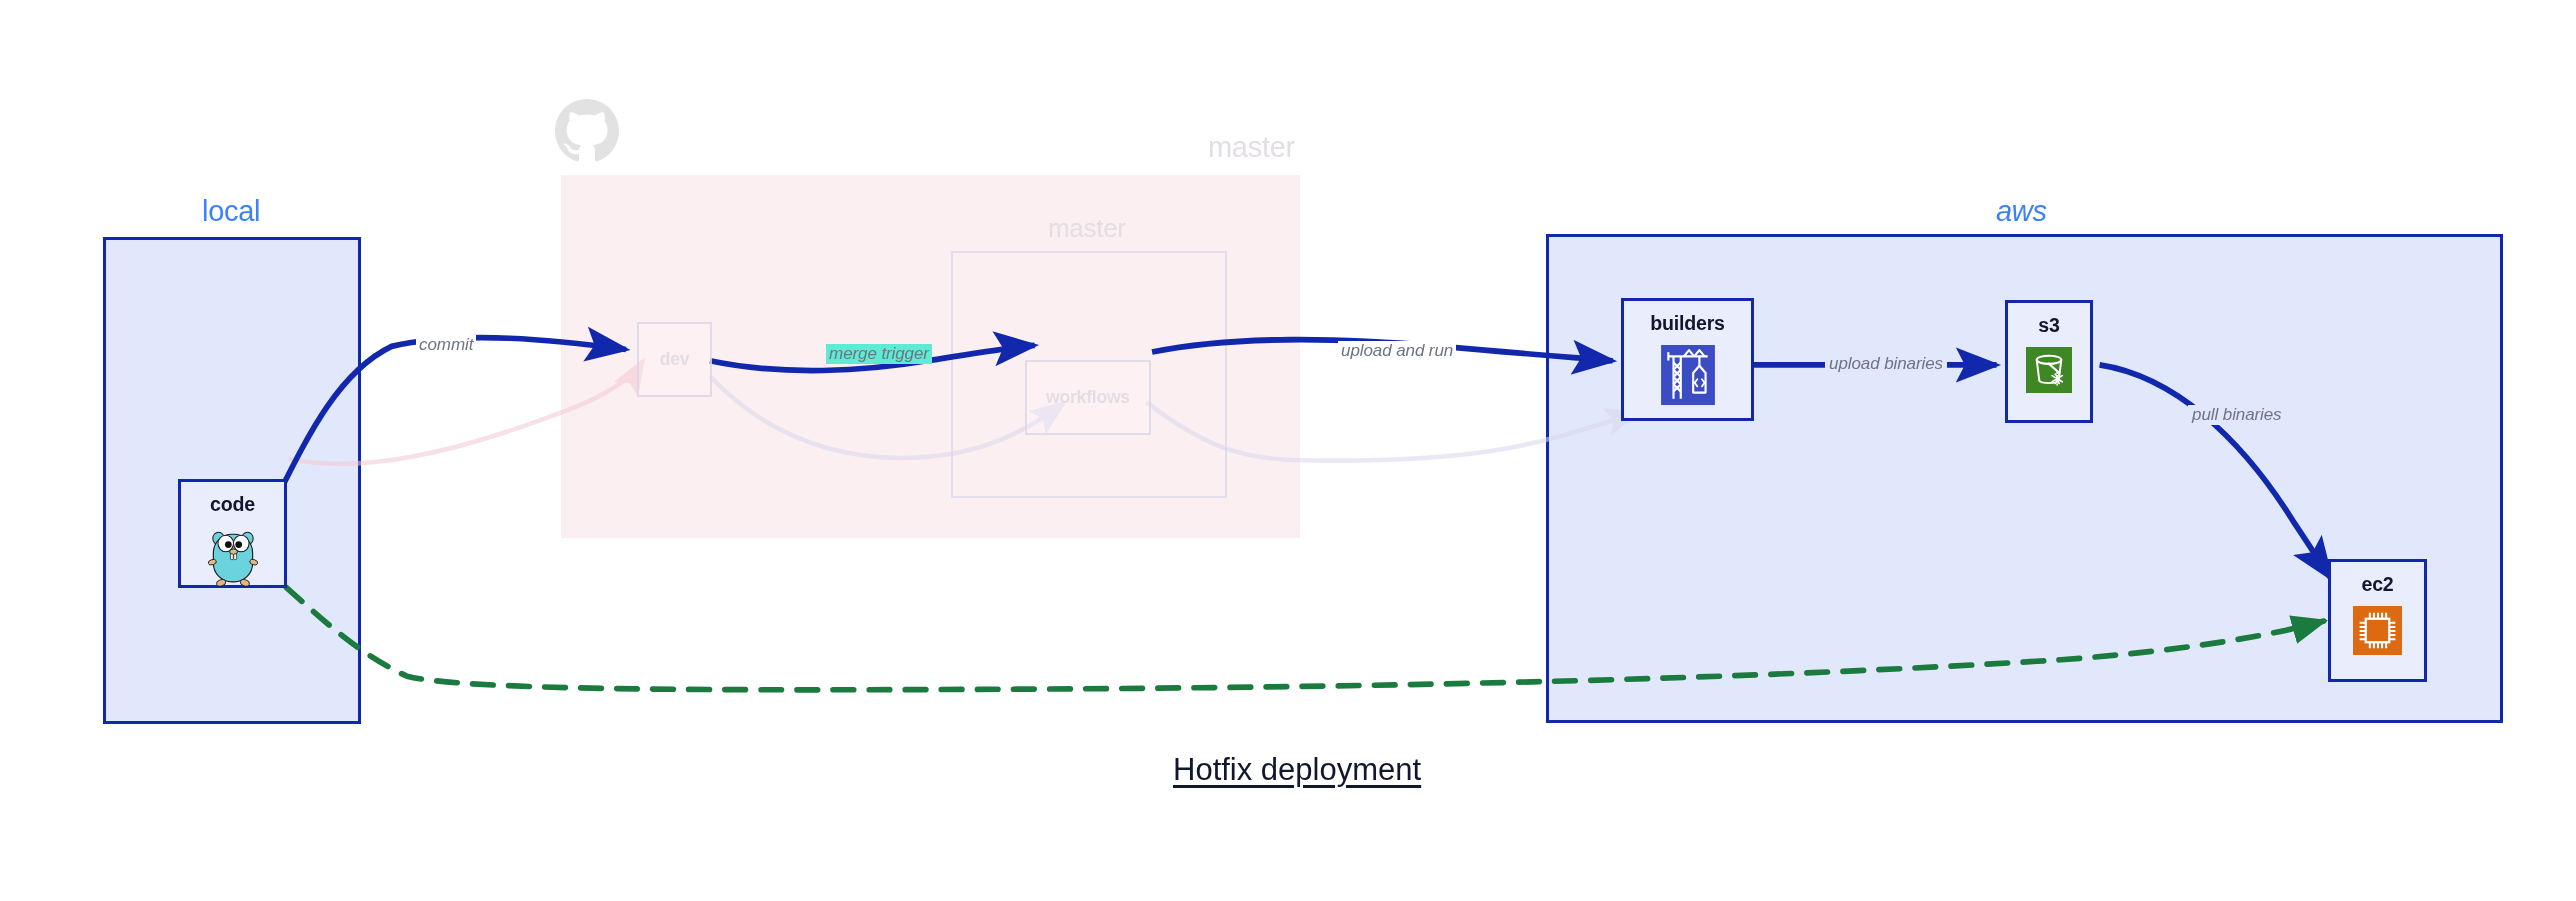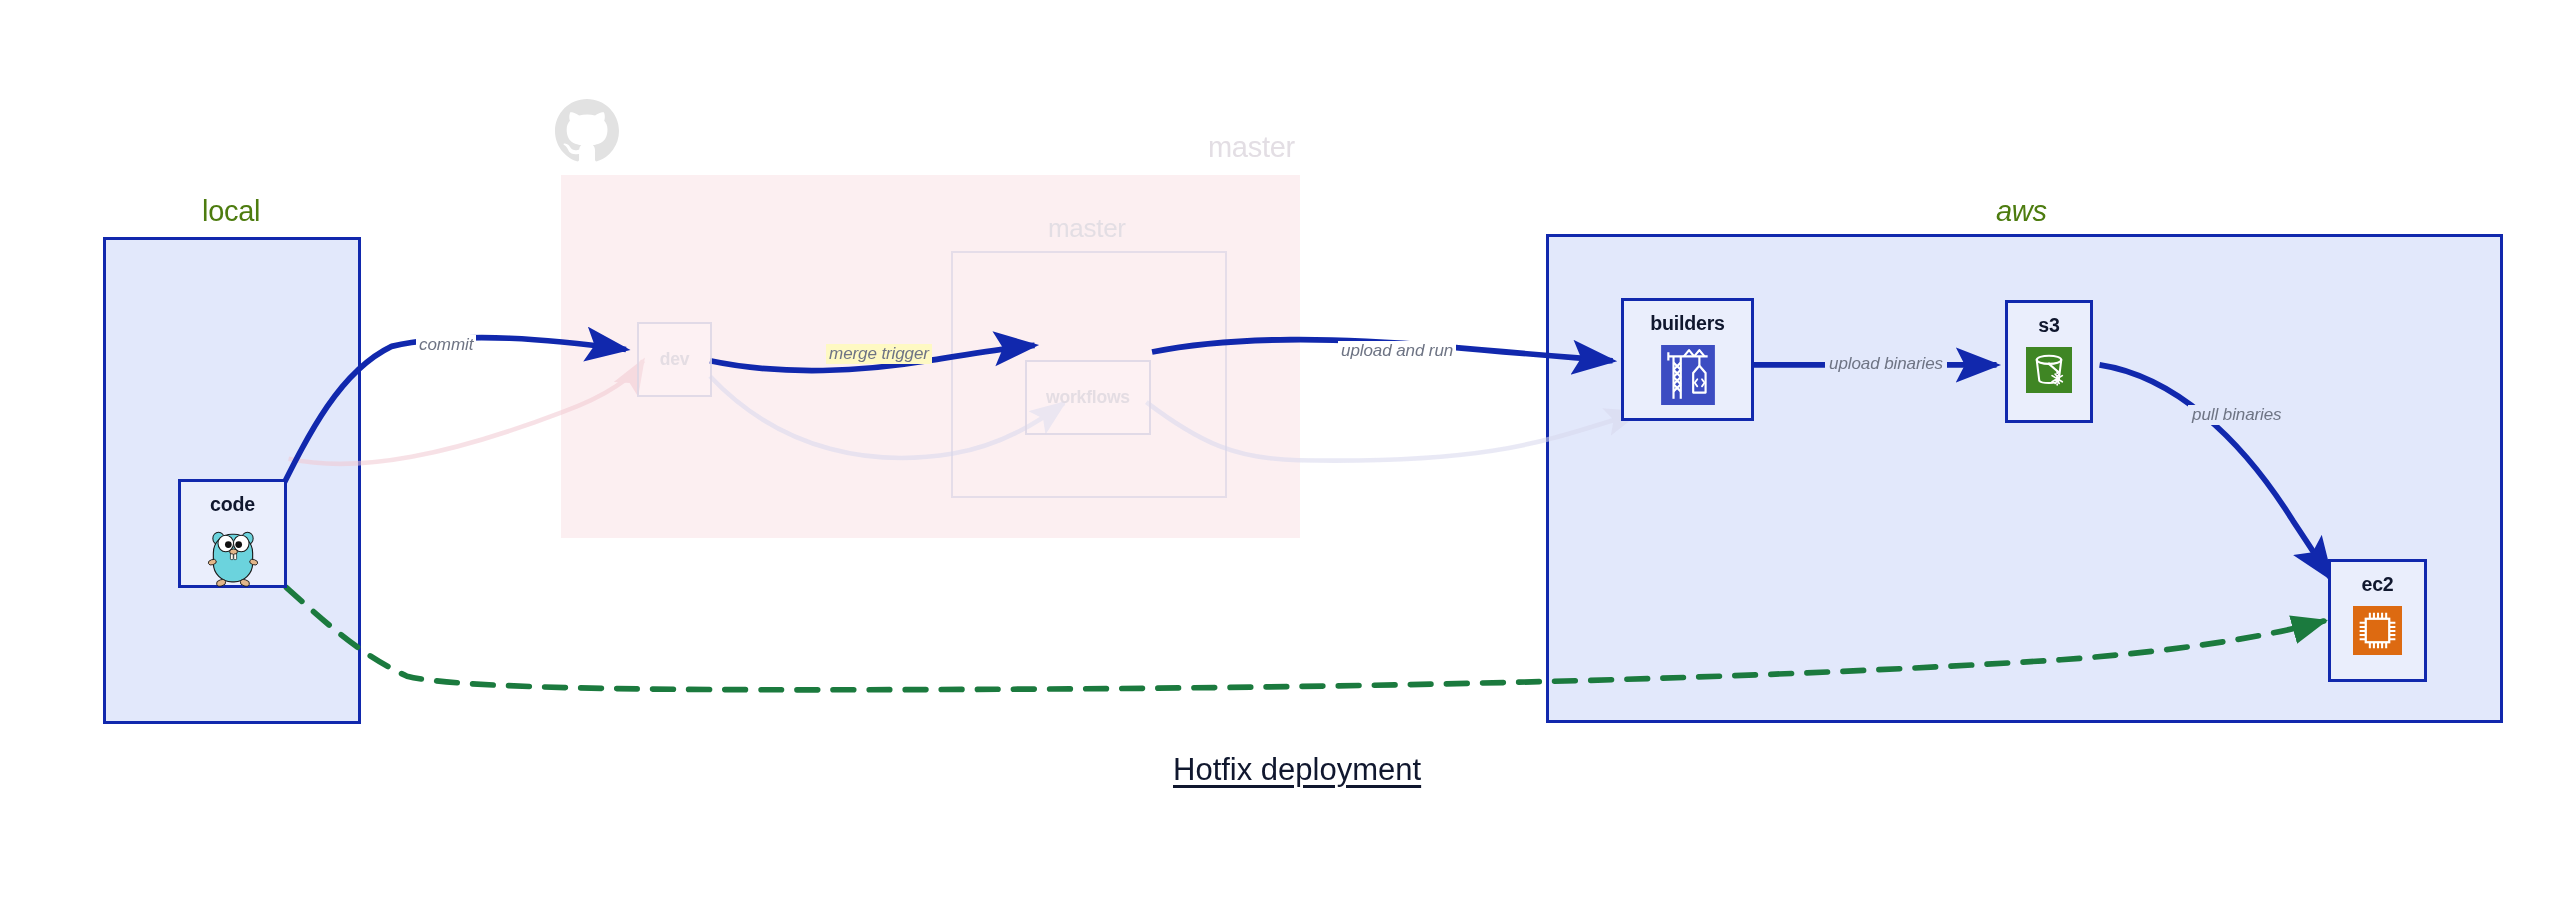--- a/index.html
+++ b/index.html
@@ -41,21 +41,21 @@
     background: #fae5e9;
     border: none;
   }
   .group-master {
     background: transparent;
     border: 2.6px solid #ddd7e6;
   }
   .group-label {
     position: absolute;
     font-size: 29px;
-    color: #4d7c0f;
+    color: #3b82f6;
     white-space: nowrap;
     letter-spacing: -0.3px;
   }
   .group-label.faded {
     color: #e3dee4;
   }
 
   
   .node {
     position: absolute;
@@ -92,21 +92,21 @@
   .edge-label {
     position: absolute;
     font-size: 17px;
     font-style: italic;
     color: #6e7484;
     white-space: nowrap;
     background: transparent;
     letter-spacing: -0.1px;
   }
   .edge-label.on-white { background: #ffffff; }
-  .edge-label.on-pink  { background: #fef9c3; }
+  .edge-label.on-pink  { background: #5eead4; }
   .edge-label.on-blue  { background: #e2e8fb; }
 
   
   .diagram-title {
     position: absolute;
     font-size: 31px;
     color: #10172e;
     text-decoration: underline;
     text-underline-offset: 5.2px;
     white-space: nowrap;

